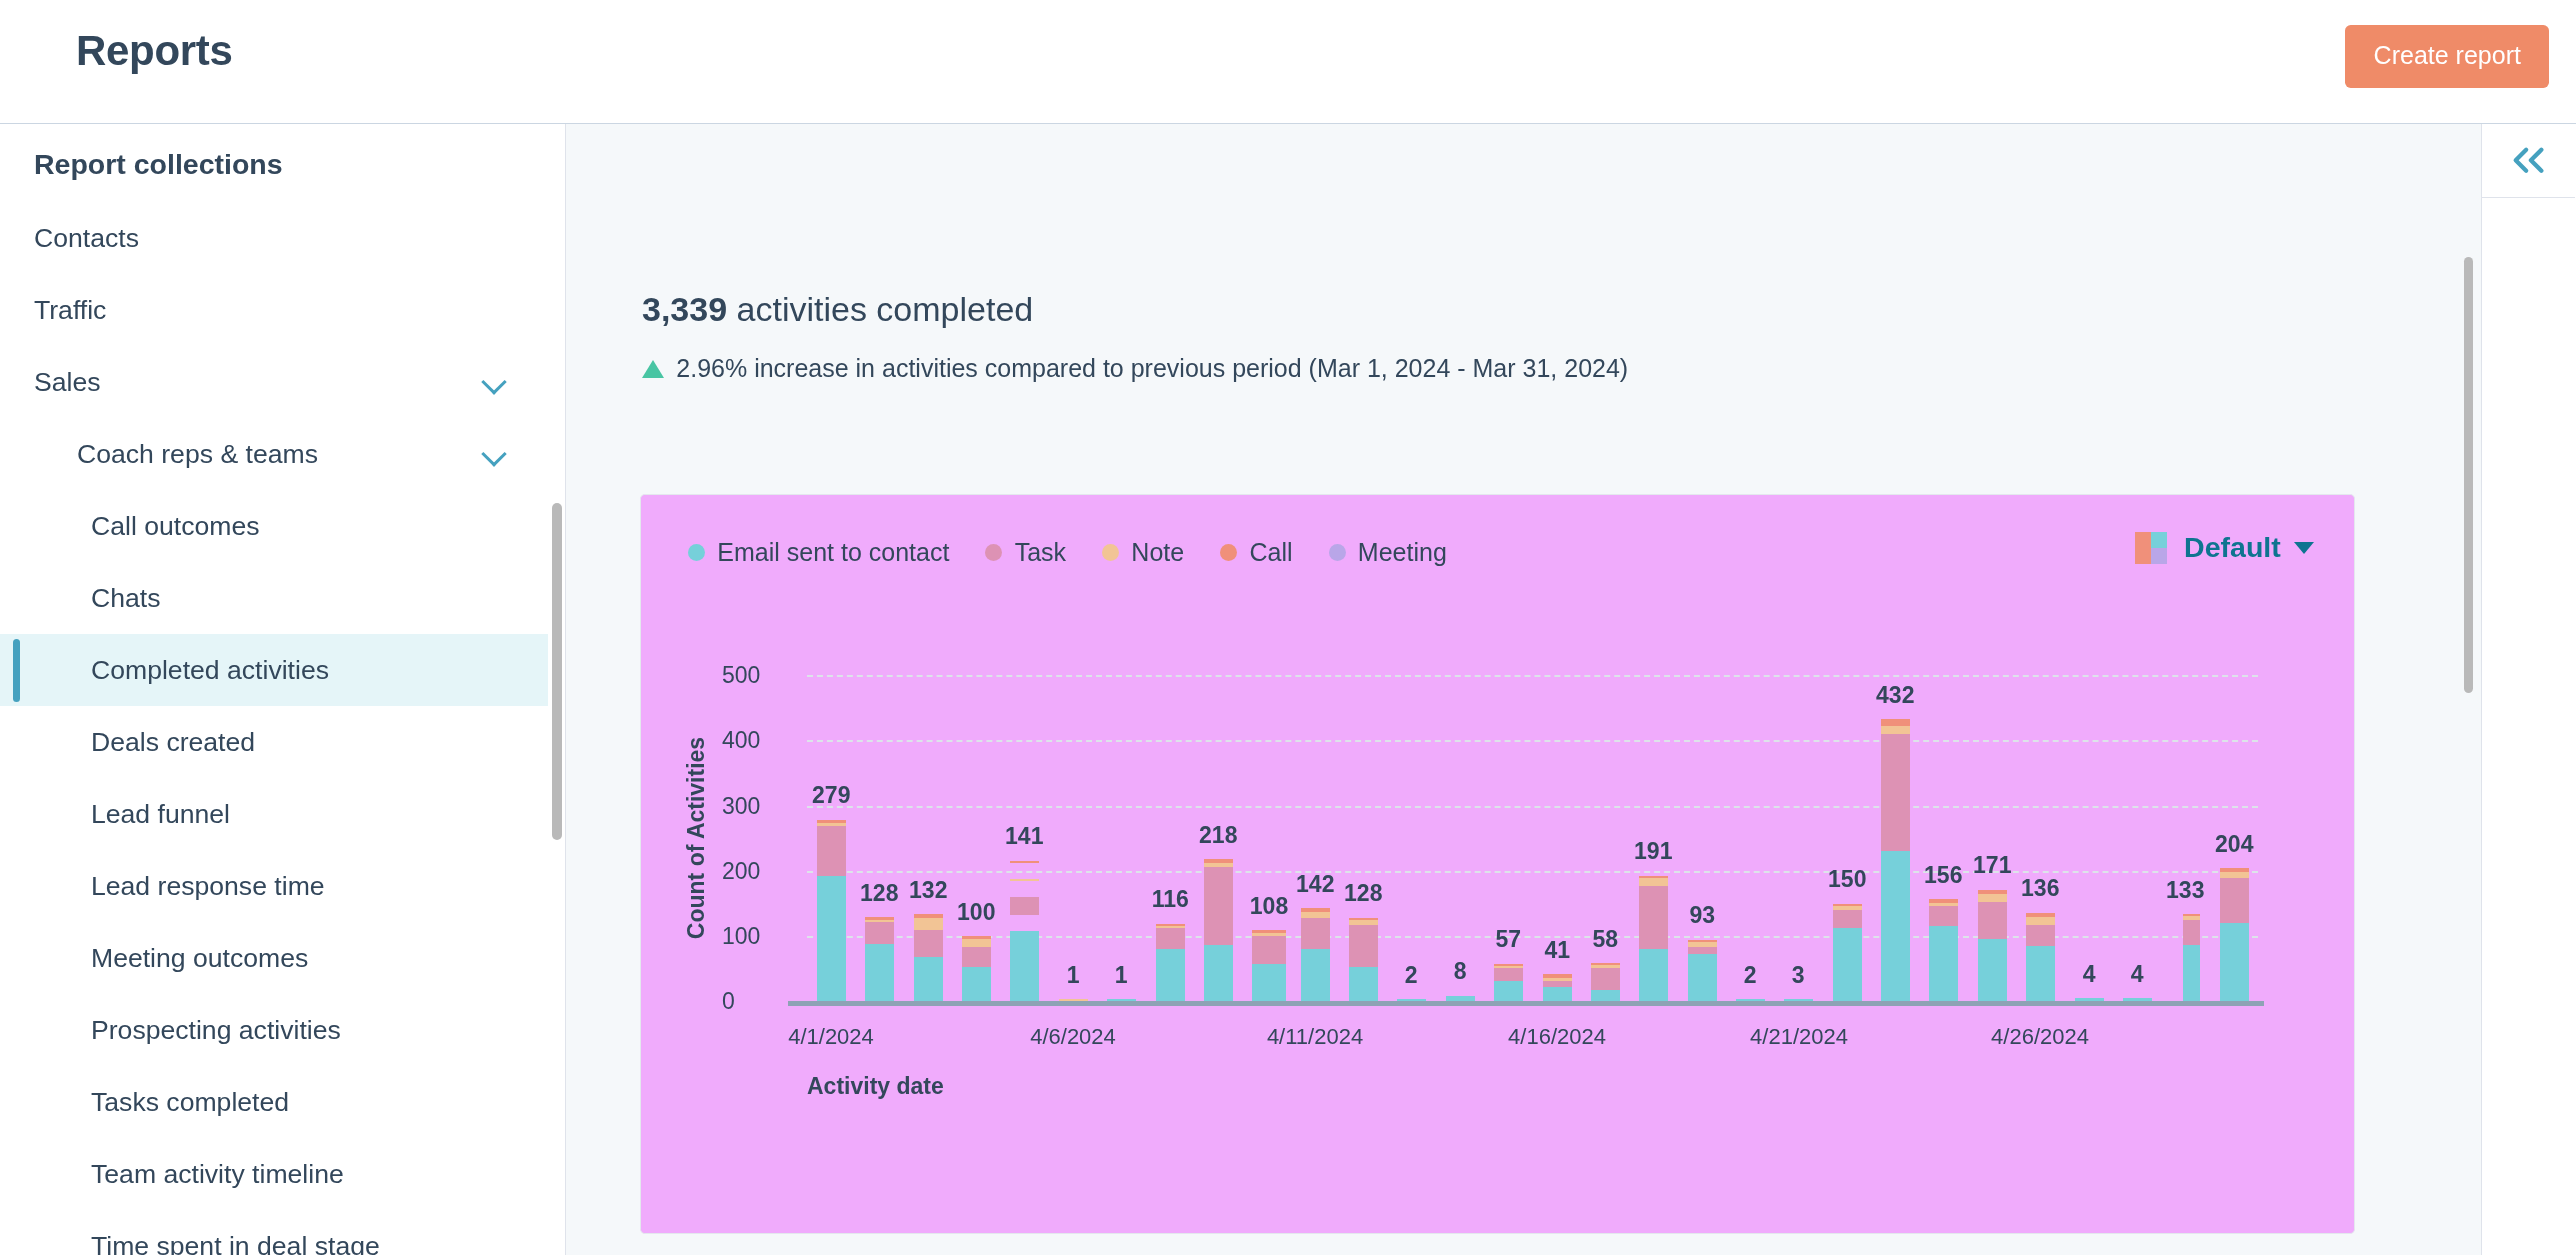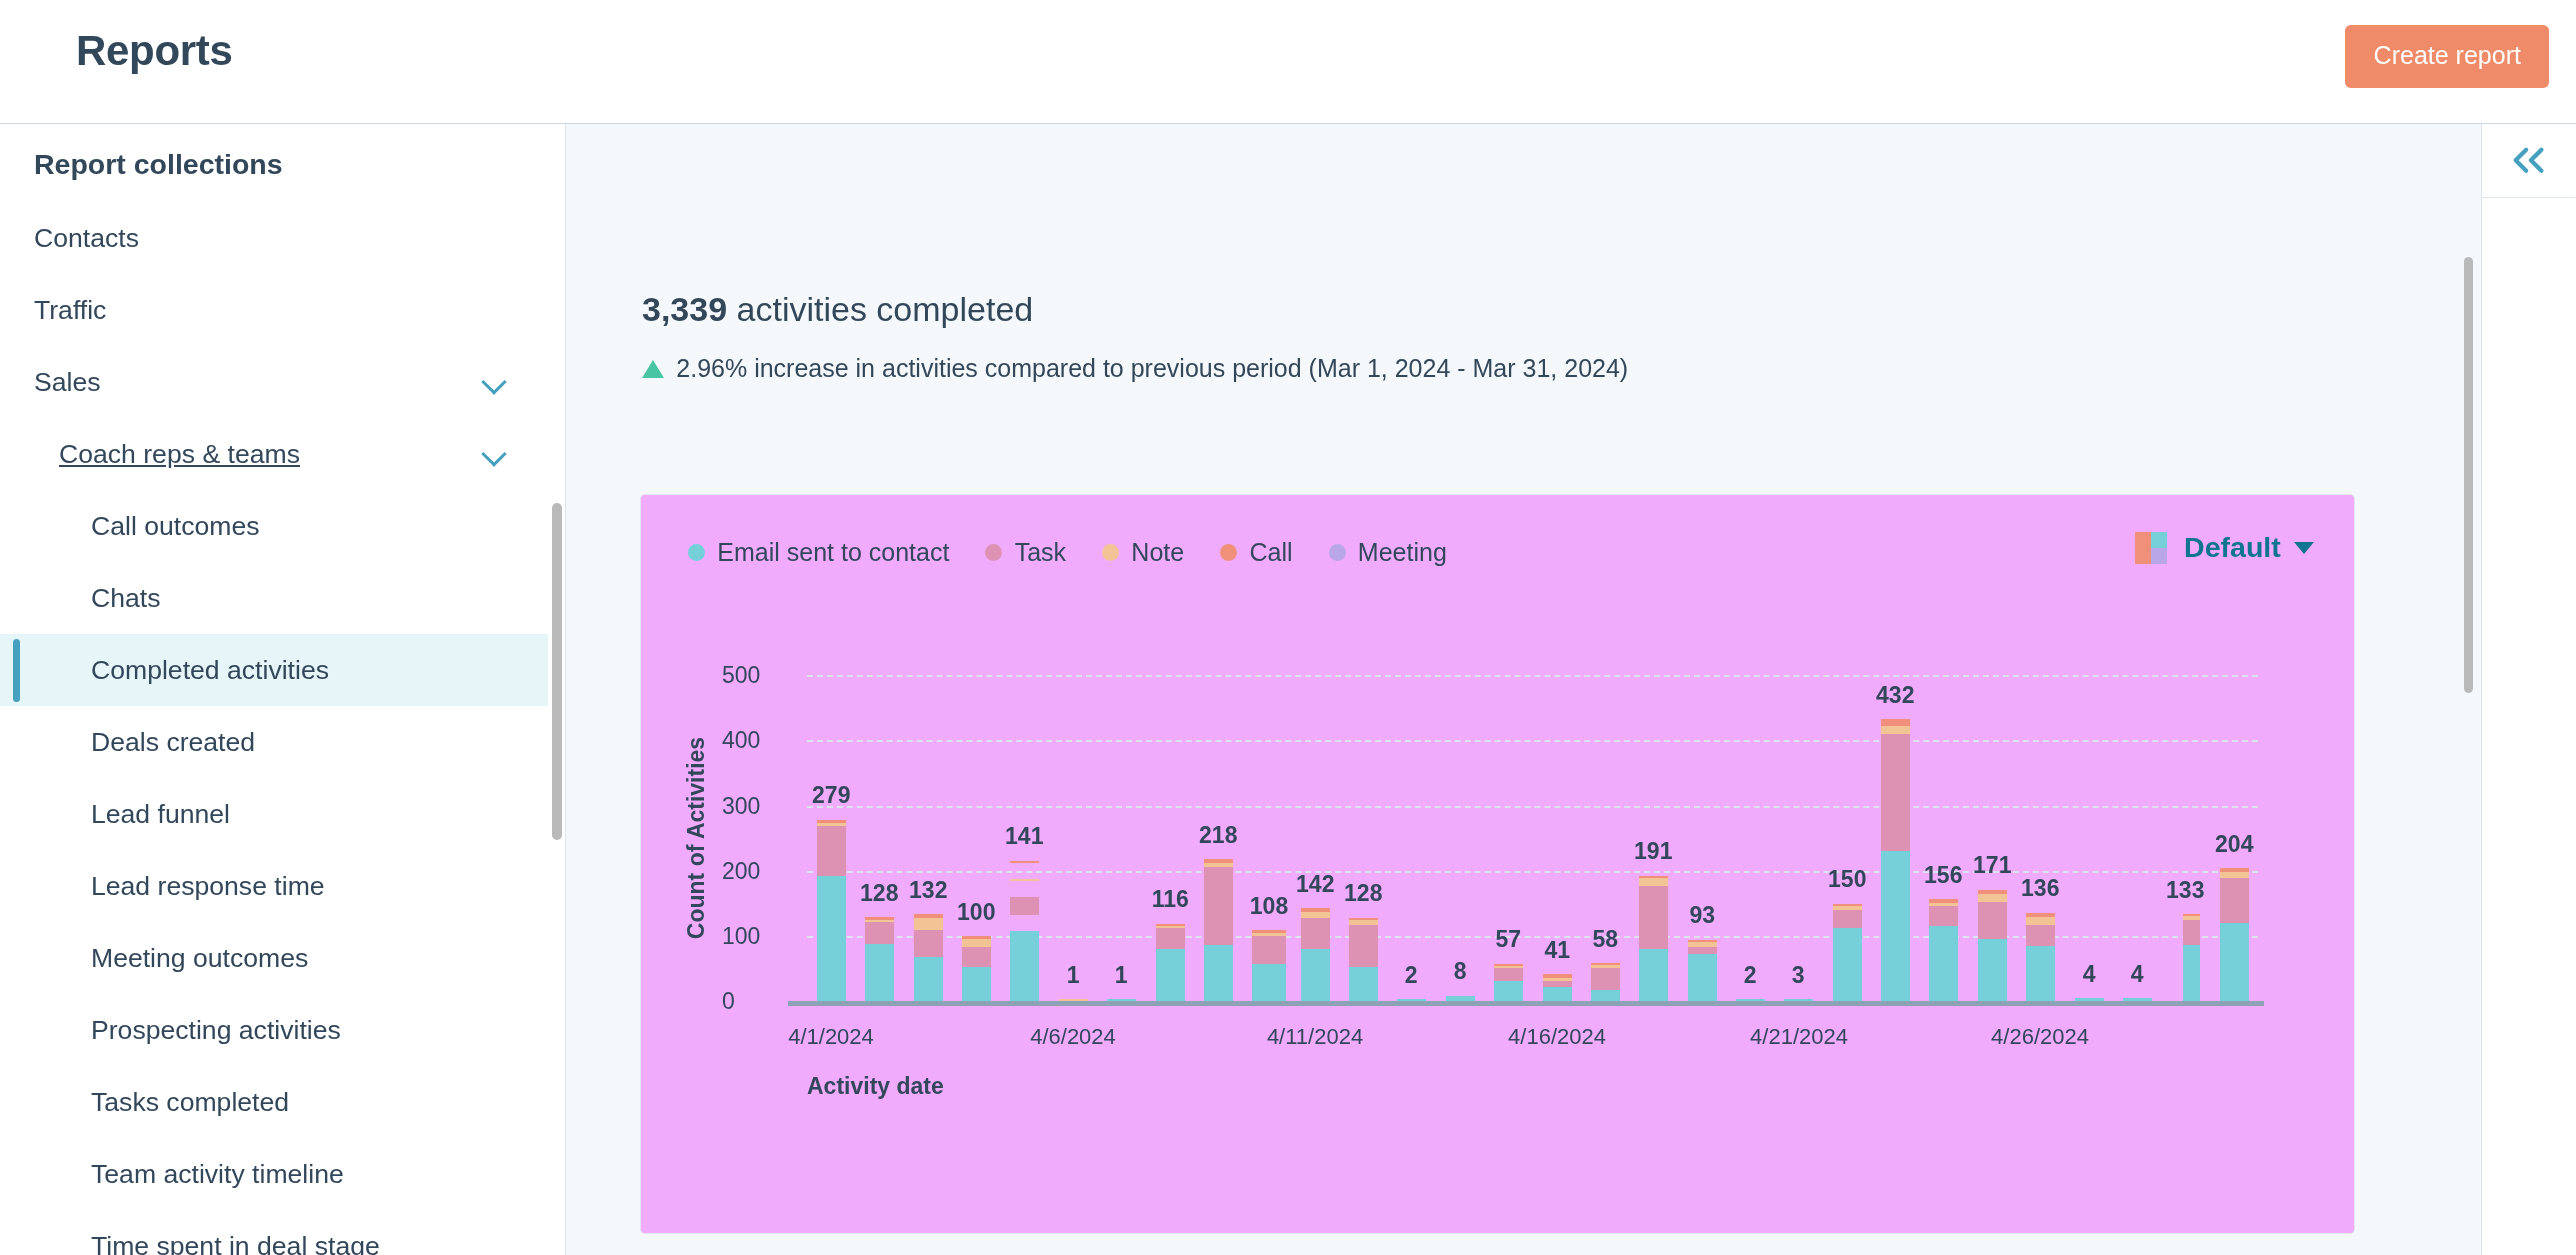--- a/index.html
+++ b/index.html
@@ -50,21 +50,21 @@
     height: 72px;
     display: flex; align-items: center;
     cursor: pointer;
     padding-right: 38px;
   }
   .nav-item .label {
     font-size: 26.6px; font-weight: 400; color: #33475b;
     white-space: nowrap;
   }
   .nav-item.lvl0 .label { padding-left: 34px; }
-  .nav-item.lvl1 .label { padding-left: 59px; text-decoration: underline; }
+  .nav-item.lvl1 .label { padding-left: 77px; }
   .nav-item.lvl2 .label { padding-left: 91px; }
   .nav-item.active {
     background: #e5f5f8;
   }
   .nav-item.active::before {
     content: ""; position: absolute; left: 13.3px; top: 4.7px;
     width: 6.6px; height: 63px; background: #45a1bf; border-radius: 3.8px;
   }
   .chevron {
     margin-left: auto;

